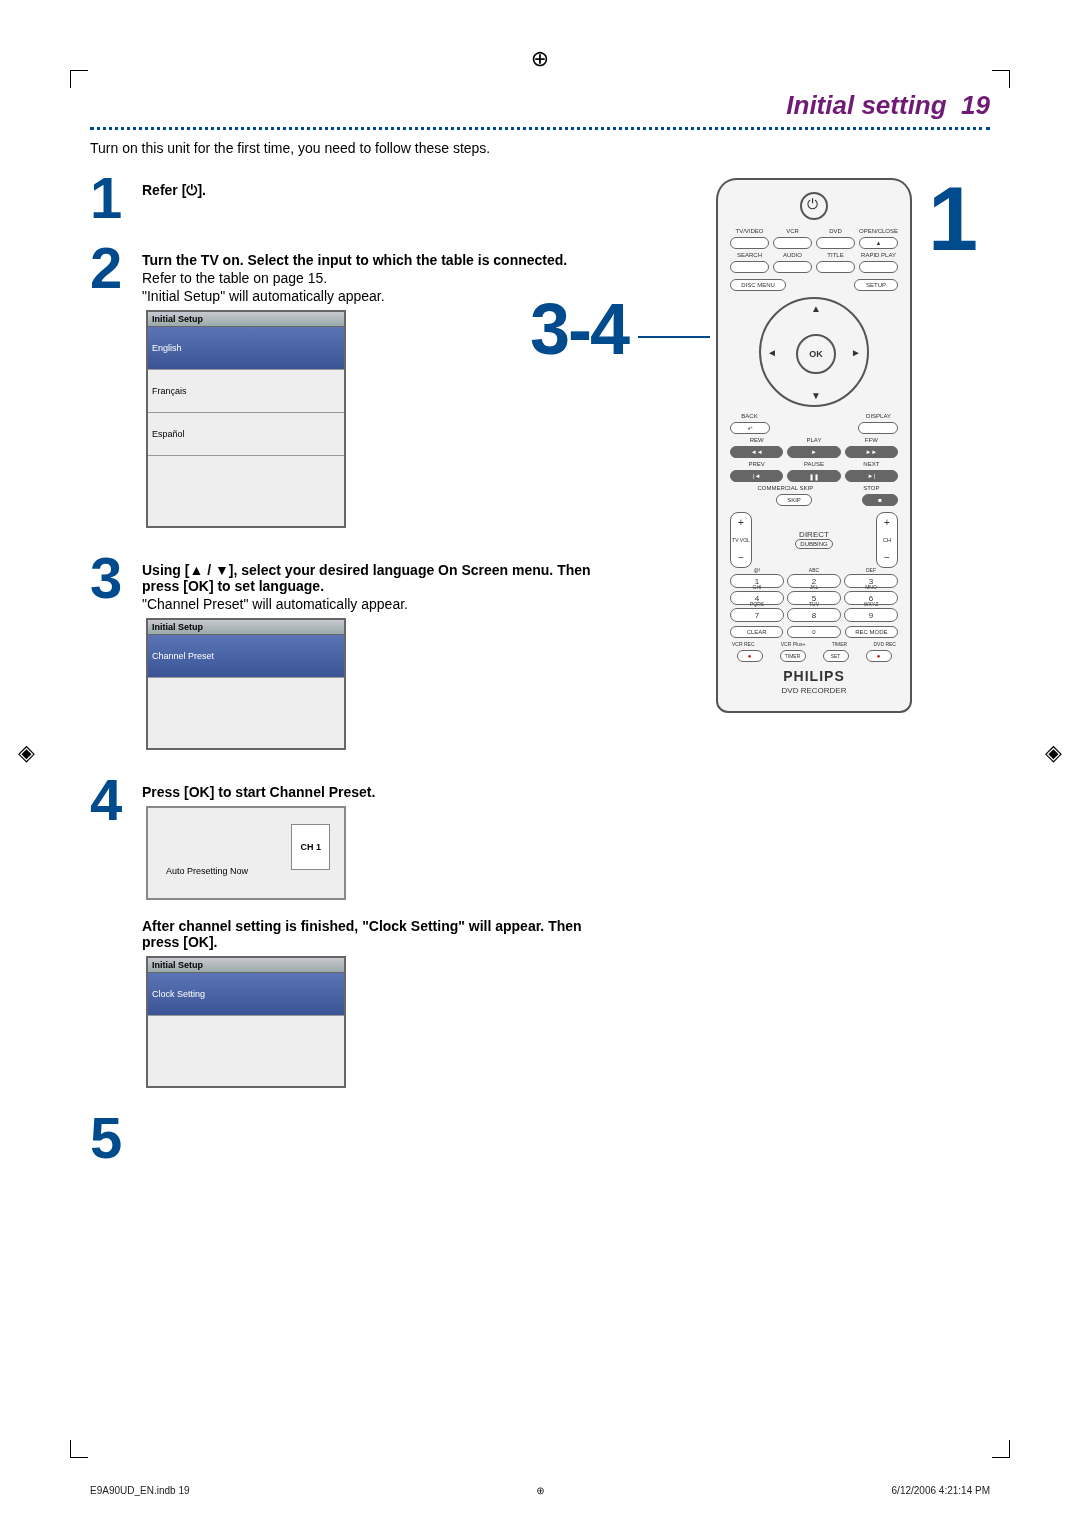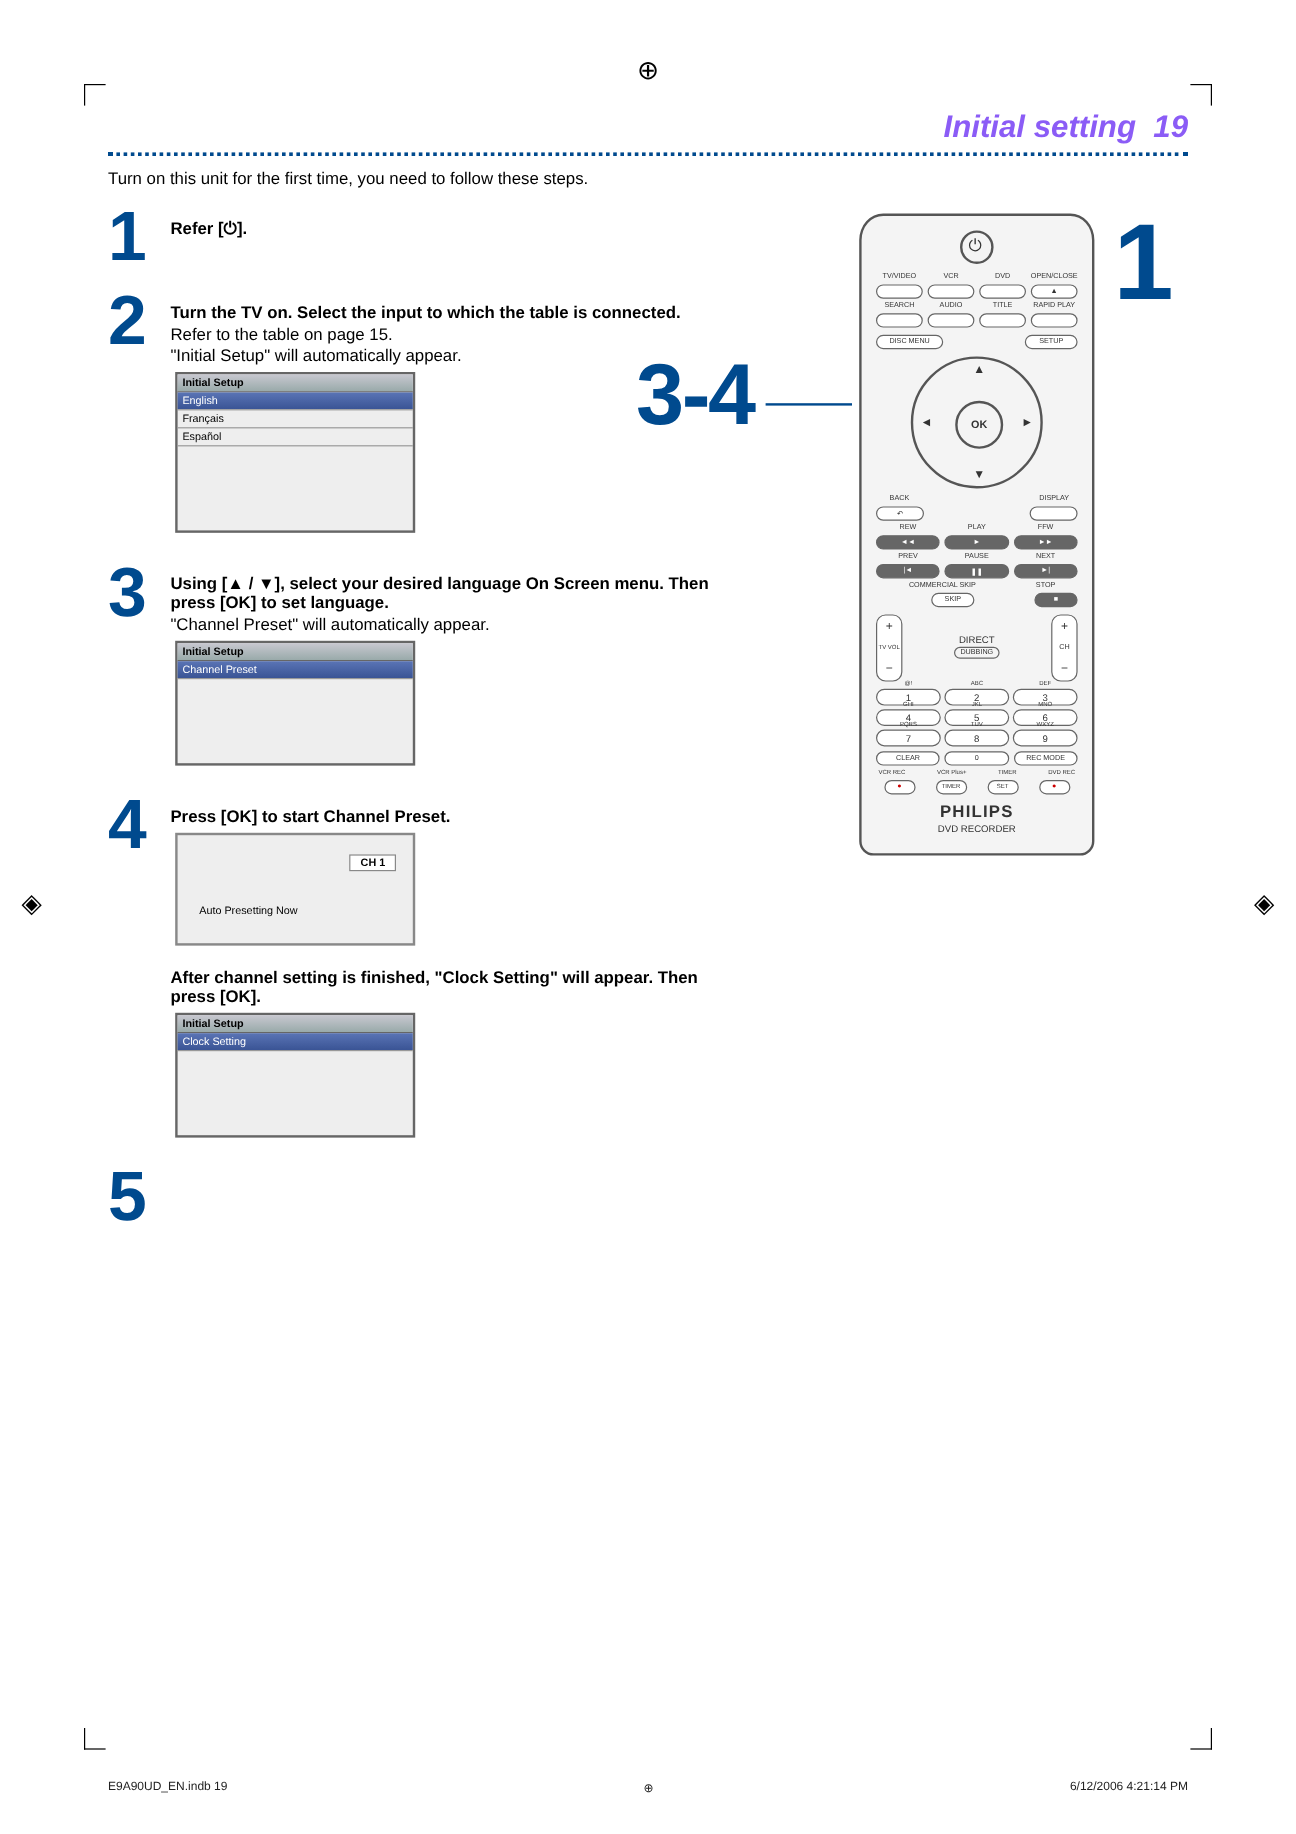--- a/index.html
+++ b/index.html
@@ -1,38 +1,38 @@
 <!DOCTYPE html>
 <html><head>
 <meta charset="utf-8">
 <style>
 * { margin:0; padding:0; box-sizing:border-box; }
 body { width:1080px; height:1528px; font-family:Arial,Helvetica,sans-serif; background:#fff; color:#000; position:relative; }
 .page { position:absolute; left:90px; top:90px; width:900px; }
 
-.header { text-align:right; color:#8b5cf6; padding-bottom:4px; }
+.header { text-align:right; color:#701a75; padding-bottom:4px; }
 .header .title { font-style:italic; font-size:26px; font-weight:700; display:inline; }
 .header .pagenum { font-style:italic; font-size:26px; font-weight:700; margin-left:10px; }
 .dotted-rule { border:none; border-top:3px dotted #004a8e; margin:2px 0 10px 0; }
 
 .intro { font-size:14px; margin-bottom:18px; }
 
 .step { display:flex; margin-bottom:22px; }
 .step-num { color:#004a8e; font-size:58px; font-weight:700; width:52px; line-height:48px; flex:0 0 52px; }
 .step-body { padding-top:8px; font-size:14px; max-width:460px; }
 .step-body b { font-weight:700; }
 .step-body .sub { margin-top:2px; }
 
 .dialog { border:2px solid #666; width:200px; background:#eee; margin:6px 0 4px 4px; font-size:9px; font-family:Arial; }
 .dialog .titlebar { background:linear-gradient(#c8c8d0,#9aa); border-bottom:1px solid #666; padding:2px 4px; font-size:9px; font-weight:700; }
-.dialog .row { padding:2px 4px; border-bottom:1px solid #999; }
+.dialog .row { padding:16px 4px; border-bottom:1px solid #999; }
 .dialog .row.selected { background:linear-gradient(#5a74b5,#3a5495); color:#fff; }
 .dialog .body { height:70px; }
 .dialog .body-tall { height:90px; position:relative; }
-.chbox { position:absolute; top:16px; right:14px; background:#fff; border:1px solid #888; padding:1px 8px; font-size:9px; font-weight:700; }
+.chbox { position:absolute; top:16px; right:14px; background:#fff; border:1px solid #888; padding:17px 8px; font-size:9px; font-weight:700; }
 .presettext { position:absolute; bottom:22px; left:18px; font-size:9px; font-weight:400; }
 
 .remote-wrap { position:absolute; right:22px; top:88px; width:310px; }
 .callout-big { color:#004a8e; font-size:90px; font-weight:700; position:absolute; }
 .c1 { right:-10px; top:-10px; }
 .c34 { left:-128px; top:110px; font-size:72px; letter-spacing:-2px; }
 .line-h { position:absolute; background:#004a8e; height:2px; }
 .l1 { top:36px; right:78px; width:52px; }
 .l34 { top:158px; left:-20px; width:72px; }
 

